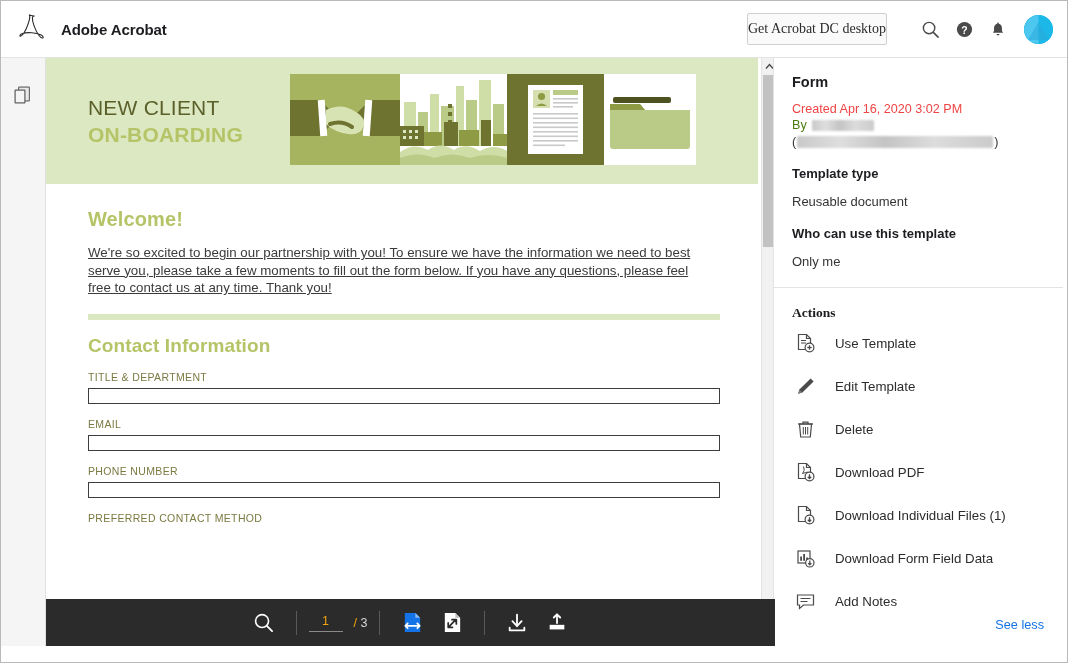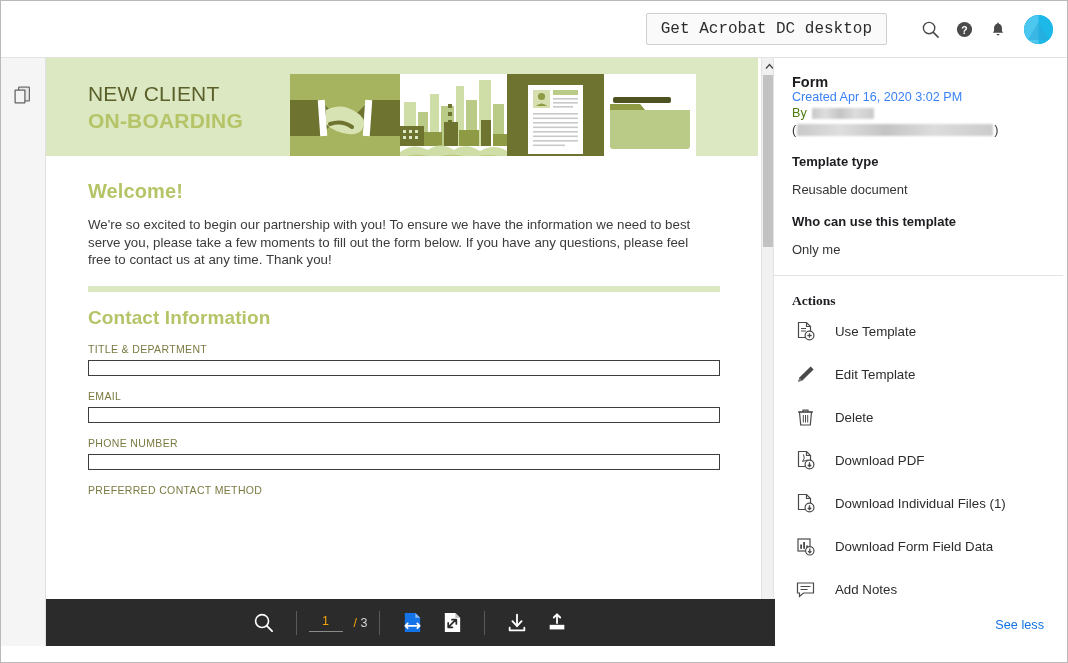--- a/index.html
+++ b/index.html
@@ -30,26 +30,26 @@
   .brand-title {
     margin-left: 14px;
     font-size: 15px; font-weight: bold; color: #1d1d21;
     letter-spacing: -0.1px;
   }
   .topbar-right {
     margin-left: auto; display: flex; align-items: center;
     margin-right: 14px; gap: 0;
   }
   .get-desktop-btn {
-    height: 32px; padding: 0 14px;
+    height: 32px; padding: 0 0;
     background: #fafafa;
     border: 1px solid #cfcfcf;
     border-radius: 2px;
-    font-size: 16px; color: #2c2c2c;
-    font-family: Liberation Mono, monospace;
+    font-size: 14px; color: #2c2c2c;
+    font-family: Liberation Serif, serif;
     cursor: pointer;
     display: flex; align-items: center;
   }
   .icon-btn {
     width: 34px; height: 34px;
     display: flex; align-items: center; justify-content: center;
     cursor: pointer; background: none; border: none;
   }
   .icon-btn:first-of-type { margin-left: 26px; }
   .avatar {
@@ -80,21 +80,21 @@
     overflow: hidden;
   }
   .page {
     position: absolute; top: 0; left: 0;
     width: 712px; background: #fff;
   }
 
   
   .banner {
     position: relative;
-    height: 98px; background: #dce8c2;
+    height: 126px; background: #dce8c2;
     display: flex; align-items: center;
     overflow: hidden;
   }
   .banner-text { margin-left: 42px; }
   .banner-l1 {
     font-size: 21px; color: #5b5f2a; letter-spacing: .2px;
     font-family: "Liberation Sans", sans-serif;
   }
   .banner-l2 {
     font-size: 21px; font-weight: bold; color: #b6c468;
@@ -111,21 +111,21 @@
   .bimg-fold  { width: 92px;  background: #ffffff; }
 
   
   .doc-body { padding: 0 42px; }
   .h-welcome {
     font-size: 20px; font-weight: bold; color: #b6c468;
     margin-top: 24px; letter-spacing: .1px;
   }
   .p-welcome {
     margin-top: 13px; font-size: 13.3px; color: #3b3b3b;
-    line-height: 17.5px; max-width: 625px;
+    line-height: 17.5px; max-width: 625px; text-decoration: underline;
   }
   .hr-green {
     margin-top: 17px; height: 6px; background: #dce8c2; width: 632px;
   }
   .h-section {
     font-size: 19px; font-weight: bold; color: #b6c468;
     margin-top: 15px; letter-spacing: .1px;
   }
   .field { margin-top: 14px; }
   .field-label {
@@ -164,21 +164,21 @@
     width: 290px; height: 605px;
     background: #ffffff;
     border-left: 1px solid #e3e3e3;
     overflow: hidden;
   }
   .rp-section { padding: 16px 18px 0 18px; }
   .rp-title {
     font-size: 14.5px; font-weight: bold; color: #1d1d21;
   }
   .rp-created {
-    font-size: 12.6px; color: #3b82f6; margin-top: 0;
+    font-size: 12.6px; color: #ef4444; margin-top: 12px;
   }
   .rp-by-row {
     font-size: 12.6px; color: #4d7c0f; margin-top: 2px;
     display: flex; align-items: center;
   }
   .redact {
     display: inline-block; height: 11px; margin-left: 5px;
     background: linear-gradient(90deg,#c9c9c9 0%,#dedede 22%,#c4c4c4 45%,#dcdcdc 70%,#cbcbcb 100%);
     filter: blur(1.2px);
     border-radius: 1px;
@@ -254,20 +254,28 @@
     position: absolute; left: 0; bottom: 0; width: 1066px; height: 16px;
     background: #ffffff;
   }
 </style>
 </head>
 <body>
 
 <div id="app">
 
   <div class="topbar">
+    <div class="brand">
+      <span>
+        <svg class="acrobat-logo" viewBox="0 0 30 32">
+          <path d="M17.5 3.2c-1.1-.6-2 .3-2.1 1.6-.2 2.3.6 5 1.6 7.8 1.3 3.6 3 7.1 4.6 9.4 1.3 1.8 2.6 2.9 3.6 3 .7.1 1.1-.3 1-.9-.1-.8-1.1-1.6-2.6-2.3-2.2-1-5.4-1.7-8.8-2-3.6-.3-7 0-9.3.7-1.6.5-2.5 1.2-2.6 1.9-.1.5.2.8.8.7 1-.2 2.2-1.4 3.4-3.3 1.6-2.5 3.2-6.2 4.4-9.9.9-2.9 1.4-5.3 1.3-6.6-.1-.7-.4-1.1-.8-1.3z" fill="none" stroke="#2c2c2c" stroke-width="1.1"></path>
+        </svg>
+      </span>
+      <span class="brand-title">Adobe Acrobat</span>
+    </div>
     <div class="topbar-right">
       <button class="get-desktop-btn">Get Acrobat DC desktop</button>
       <div class="icon-btn">
         <svg width="19" height="19" viewBox="0 0 20 20">
           <circle cx="8.5" cy="8.5" r="6" fill="none" stroke="#4a4a4a" stroke-width="1.5"></circle>
           <line x1="13" y1="13" x2="18" y2="18" stroke="#4a4a4a" stroke-width="1.6" stroke-linecap="round"></line>
         </svg>
       </div>
       <div class="icon-btn">
         <svg width="19" height="19" viewBox="0 0 20 20">

